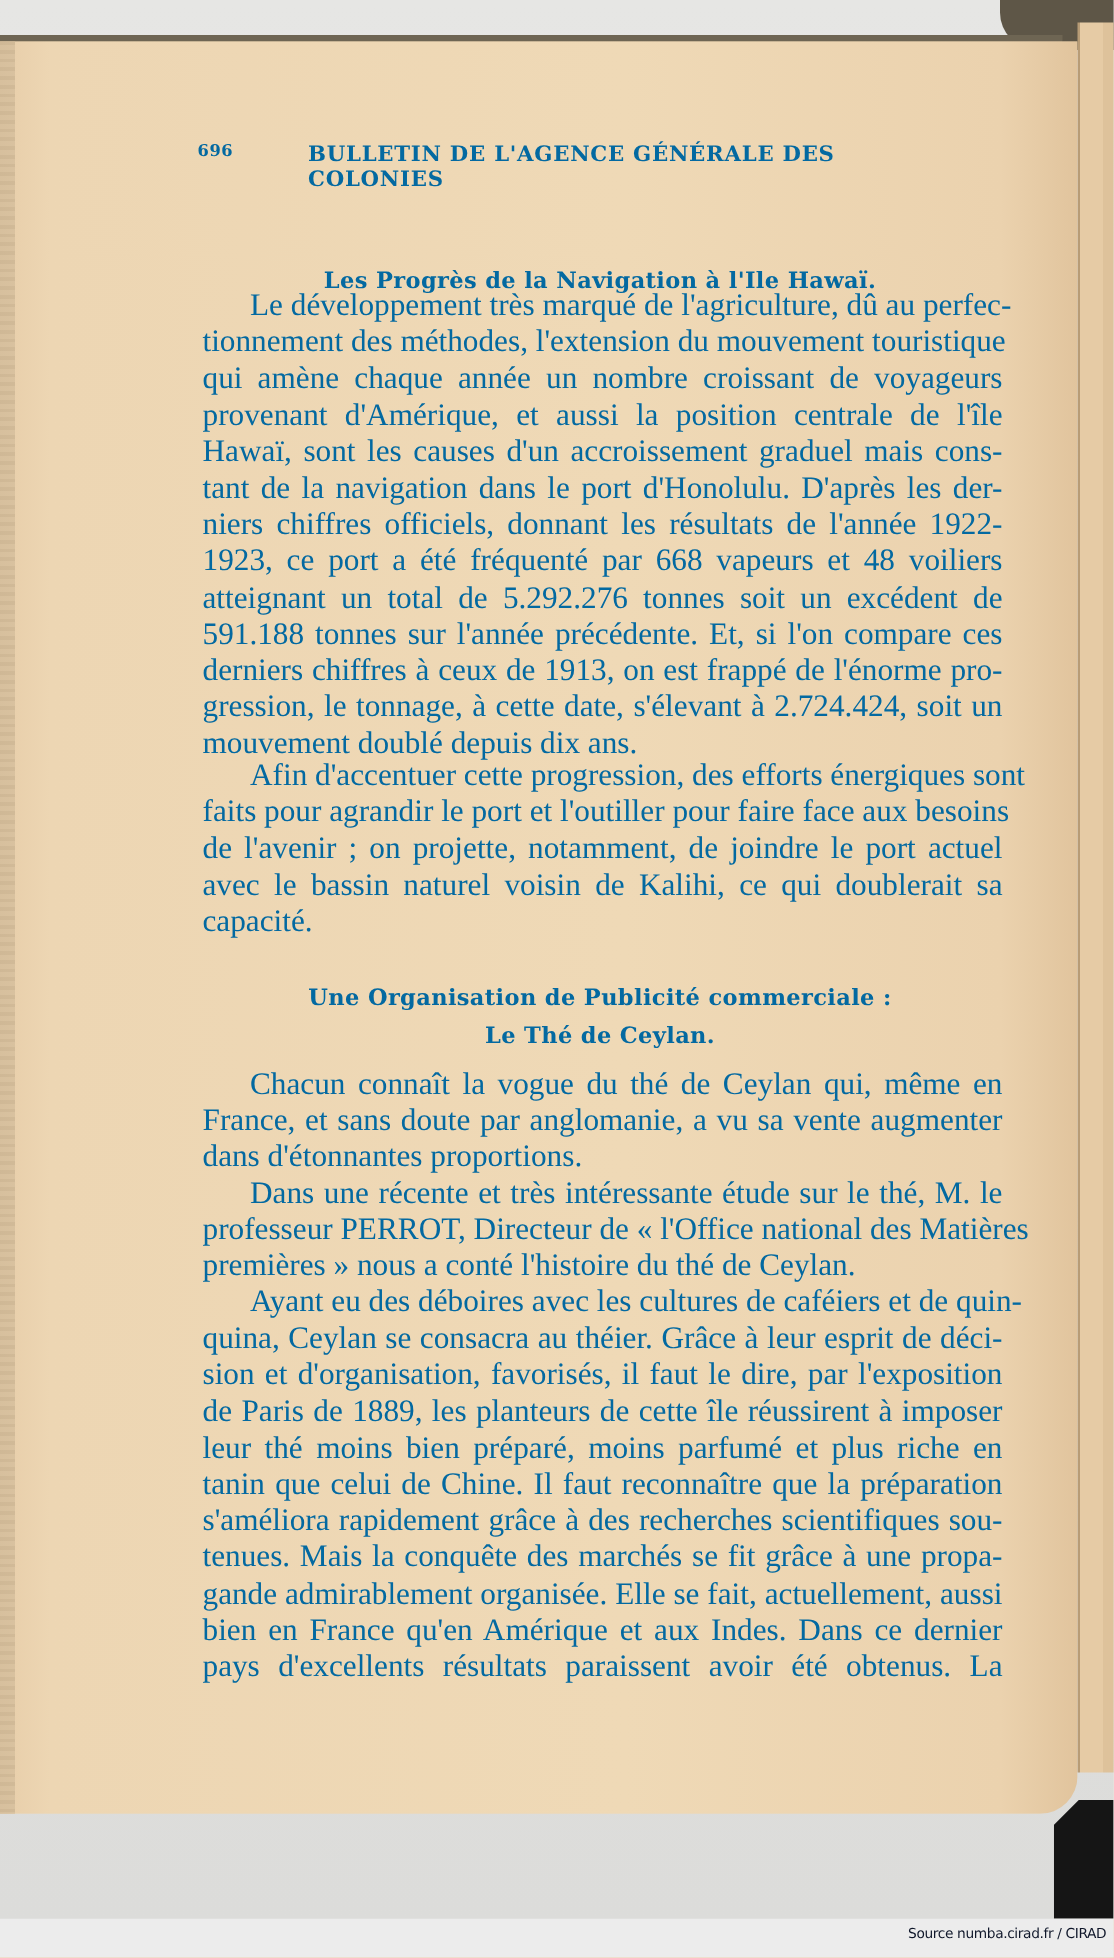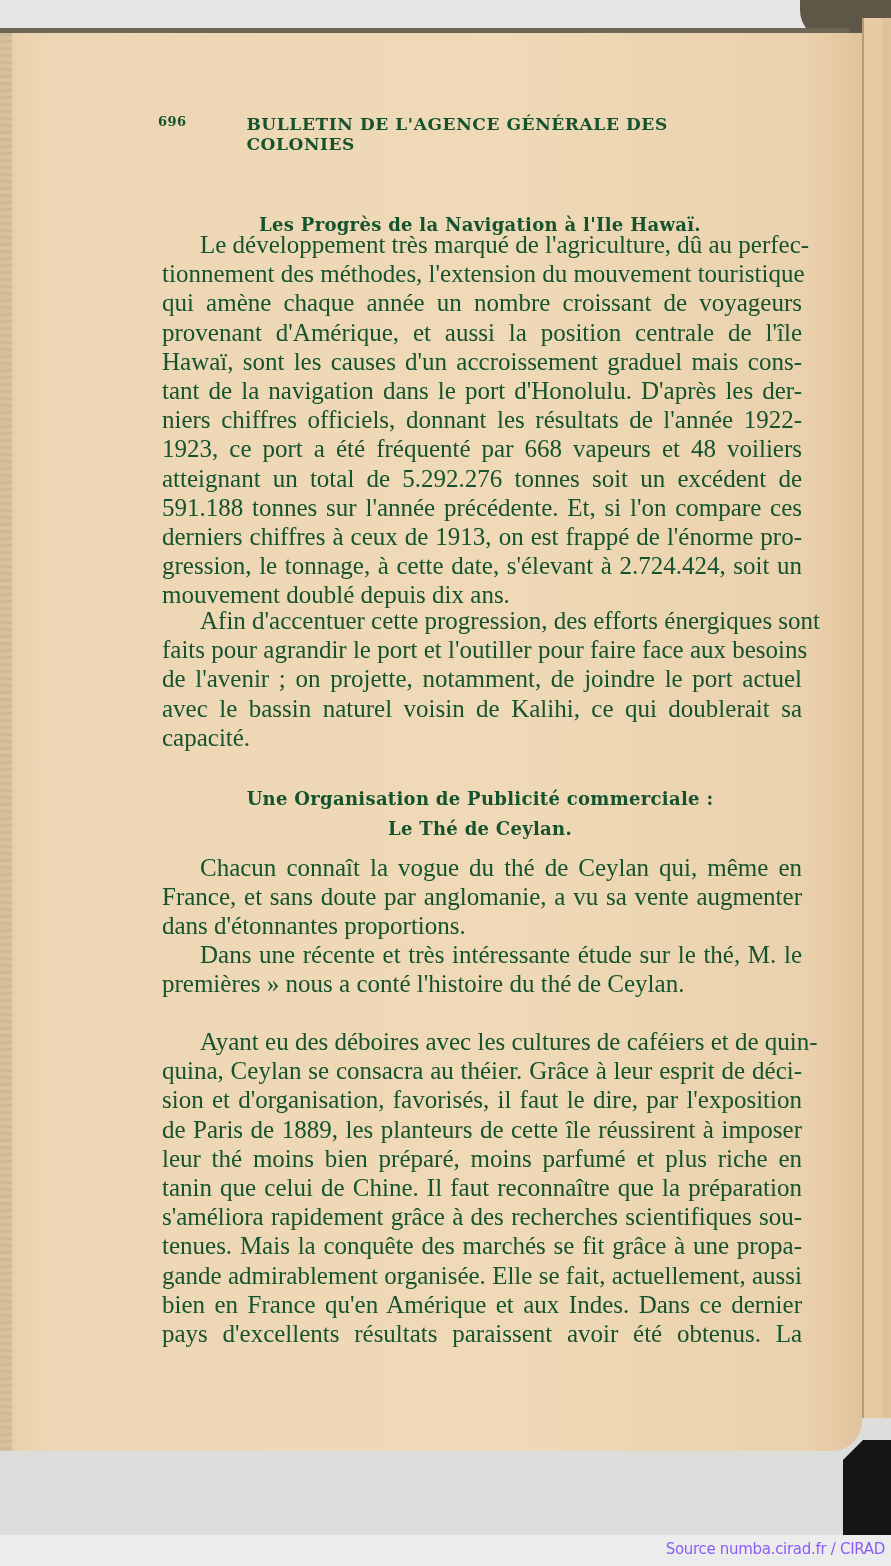--- a/index.html
+++ b/index.html
@@ -35,24 +35,24 @@
       position: absolute; left: 862px; top: 18px; width: 29px; height: 1400px;
       background: linear-gradient(90deg, #b89c76 0 2px, #e6cba5 2px 20px, #dec29b 20px);
     }
     .spine-black {
       position: absolute; left: 843px; top: 1440px; width: 48px; height: 95px;
       background: #151515;
       clip-path: polygon(20px 0, 48px 0, 48px 95px, 0 95px, 0 20px);
     }
     .caption {
       position: absolute; right: 6px; top: 1540px;
-      font-family: "DejaVu Sans", sans-serif; font-size: 15px; color: #8b5cf6;
+      font-family: "DejaVu Sans", sans-serif; font-size: 11px; color: #0f172a;
       letter-spacing: -0.3px;
     }
-    .ink { color: #14532d; }
+    .ink { color: #0369a1; }
     .running-head {
       position: absolute; left: 158px; top: 114px; width: 540px;
       font-size: 13px; letter-spacing: .5px; display: flex;
     }
     .running-head .pnum { font-weight: bold; width: 105px; }
     .running-head .title { font-size: 17px; font-weight: bold; letter-spacing: 0.6px; }
     .heading {
       position: absolute; left: 160px; width: 640px; text-align: center;
       font-weight: bold; font-size: 18px; letter-spacing: .3px;
     }
@@ -115,20 +115,21 @@
 </div>
 
 <div class="body ink" style="top:853px;">
   <span class="line indent">Chacun connaît la vogue du thé de Ceylan qui, même en</span>
   <span class="line">France, et sans doute par anglomanie, a vu sa vente augmenter</span>
   <span class="line last">dans d'étonnantes proportions.</span>
 </div>
 
 <div class="body ink" style="top:940px;">
   <span class="line indent">Dans une récente et très intéressante étude sur le thé, M. le</span>
+  <span class="line">professeur PERROT, Directeur de « l'Office national des Matières</span>
   <span class="line last">premières » nous a conté l'histoire du thé de Ceylan.</span>
 </div>
 
 <div class="body ink" style="top:1027px;">
   <span class="line indent">Ayant eu des déboires avec les cultures de caféiers et de quin-</span>
   <span class="line">quina, Ceylan se consacra au théier. Grâce à leur esprit de déci-</span>
   <span class="line">sion et d'organisation, favorisés, il faut le dire, par l'exposition</span>
   <span class="line">de Paris de 1889, les planteurs de cette île réussirent à imposer</span>
   <span class="line">leur thé moins bien préparé, moins parfumé et plus riche en</span>
   <span class="line">tanin que celui de Chine. Il faut reconnaître que la préparation</span>

